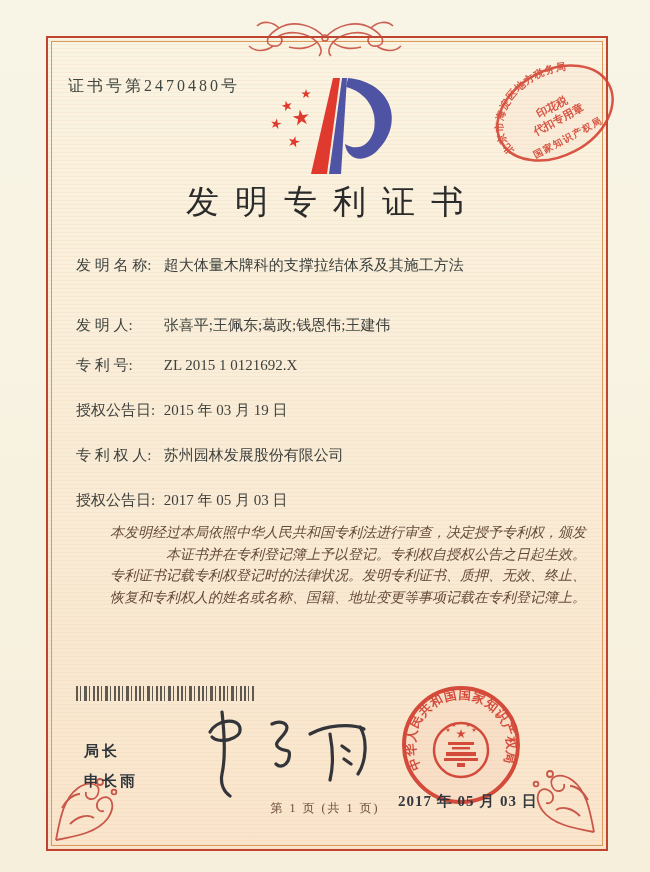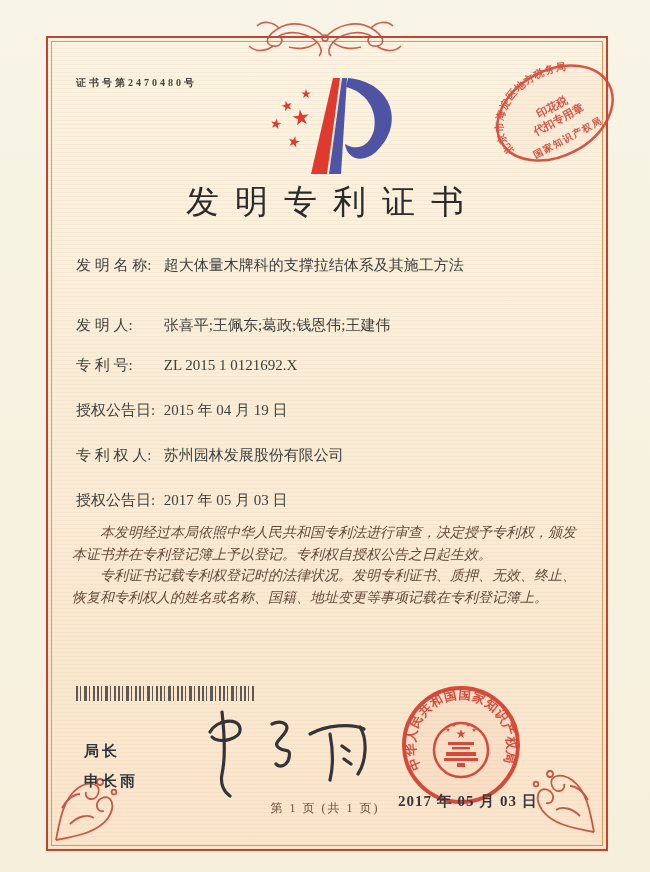--- a/index.html
+++ b/index.html
@@ -21,42 +21,41 @@
   .frame::after{
     content:"";position:absolute;inset:3px;border:1px solid #da9a5c;pointer-events:none;
   }
   .orn{position:absolute;color:#c4483a;}
   .orn svg{display:block;}
   .top-flourish{left:50%;top:14px;transform:translateX(-50%);}
   .corner-bl{left:50px;top:758px;}
   .corner-br{left:512px;top:750px;transform:scaleX(-1);}
   
   .cert-no{
-    position:absolute;left:76px;top:76px;font-size:10px;color:#41453f;
+    position:absolute;left:68px;top:76px;font-size:16px;color:#41453f;
     letter-spacing:3px;
-    font-weight:bold;
   }
   .logo{position:absolute;left:256px;top:66px;}
   .tax-stamp{position:absolute;left:478px;top:36px;}
   .title{
     position:absolute;left:0;top:180px;width:100%;text-align:center;
     font-size:33px;font-weight:400;color:#2b2b2b;
     letter-spacing:16px;text-indent:16px;
   }
   
   .field-row{position:absolute;left:76px;font-size:15px;color:#3d403d;white-space:nowrap;}
   .field-row .lbl{display:inline-block;min-width:80px;}
   .field-row .val{margin-left:4px;}
   .f0{top:256px;} .f1{top:316px;} .f2{top:356px;} .f3{top:401px;} .f4{top:446px;} .f5{top:491px;}
   
   .body-text{
     position:absolute;left:72px;top:522px;width:514px;
     font-size:14px;line-height:21.5px;color:#64493a;font-style:italic;
   }
-  .body-text p{margin:0;text-indent:2em;}
+  .body-text p{margin:0;text-indent:2em;text-align:right;}
   
   .barcode{
     position:absolute;left:76px;top:686px;width:178px;height:15px;opacity:.85;
     background:repeating-linear-gradient(90deg,
       #44403a 0 2px,transparent 2px 4px,
       #44403a 4px 5px,transparent 5px 8px,
       #44403a 8px 11px,transparent 11px 13px,
       #44403a 13px 14px,transparent 14px 17px,
       #44403a 17px 19px,transparent 19px 21px);
   }
@@ -159,21 +158,21 @@
   <div class="field-row f1">
     <span class="lbl">发   明   人:</span>
     <span class="val">张喜平;王佩东;葛政;钱恩伟;王建伟</span>
   </div>
   <div class="field-row f2">
     <span class="lbl">专   利   号:</span>
     <span class="val">ZL 2015 1 0121692.X</span>
   </div>
   <div class="field-row f3">
     <span class="lbl">授权公告日:</span>
-    <span class="val">2015 年 04 月 19 日</span>
+    <span class="val">2015 年 03 月 19 日</span>
   </div>
   <div class="field-row f4">
     <span class="lbl">专 利 权 人:</span>
     <span class="val">苏州园林发展股份有限公司</span>
   </div>
   <div class="field-row f5">
     <span class="lbl">授权公告日:</span>
     <span class="val">2017 年 05 月 03 日</span>
   </div>
 

